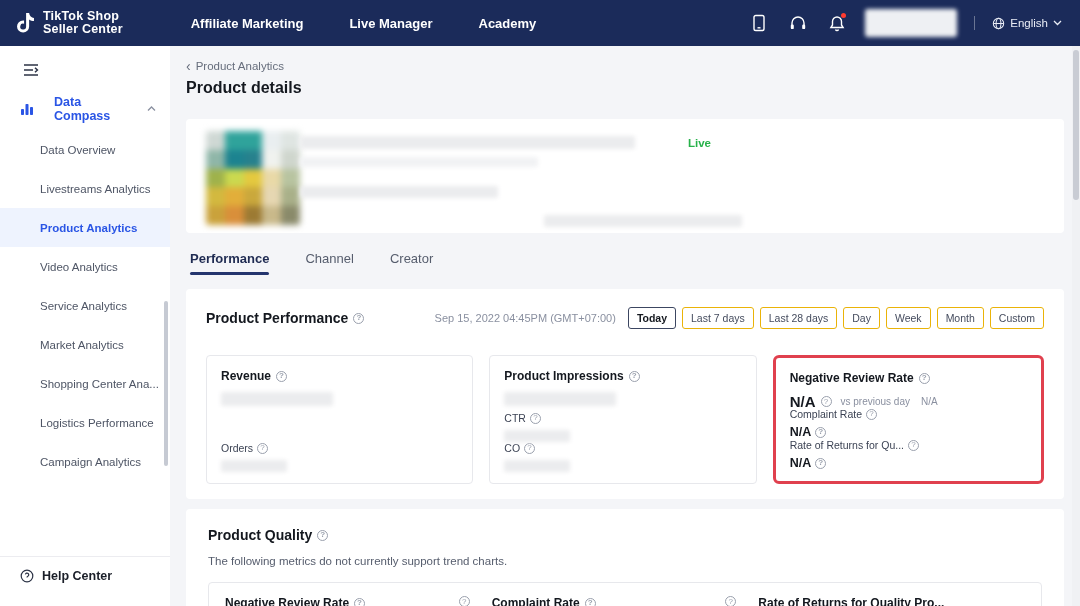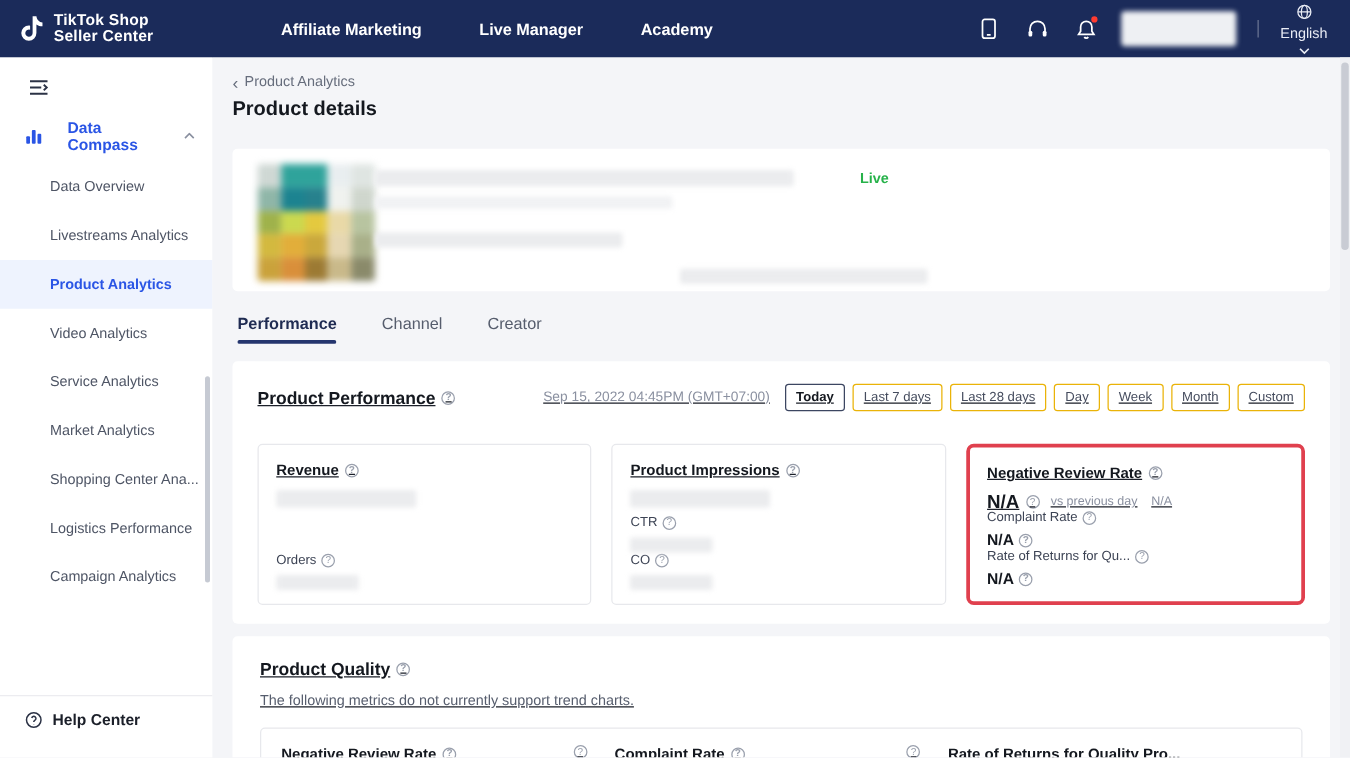--- a/index.html
+++ b/index.html
@@ -3,49 +3,49 @@
 <meta charset="utf-8">
 <style>
   * { box-sizing: border-box; margin: 0; padding: 0; }
   html,body { width:1080px; height:606px; overflow:hidden; }
   body { font-family:"Liberation Sans", sans-serif; background:#f4f5f8; position:relative; color:#1b1f29; }
 
   
   .navbar { position:absolute; top:0; left:0; width:1080px; height:46px; background:#1b2b5a; display:flex; align-items:center; color:#fff; padding:0 18px 0 14px; }
   .brand { display:flex; align-items:center; gap:7px; }
   .brand-text { font-size:12.5px; font-weight:bold; line-height:13px; letter-spacing:.2px; }
-  .nav-links { display:flex; gap:46px; margin-left:102px; }
+  .nav-links { display:flex; gap:46px; margin-left:68px; }
   .nav-link { font-size:13px; font-weight:bold; color:#fff; cursor:pointer; white-space:nowrap; }
   .nav-right { margin-left:auto; display:flex; align-items:center; gap:17px; }
   .icon-btn { position:relative; display:flex; align-items:center; justify-content:center; width:22px; height:22px; cursor:pointer; }
   .red-dot { position:absolute; top:1px; right:2px; width:5px; height:5px; border-radius:50%; background:#ff3b30; }
   .avatar-blur { width:92px; height:28px; border-radius:3px; background:#eef0f3; filter:blur(2px); }
   .nav-divider { width:1px; height:14px; background:rgba(255,255,255,.35); }
-  .lang { display:flex; align-items:center; gap:5px; font-size:11.5px; color:#e9ecf5; cursor:pointer;flex-direction:column; }
+  .lang { display:flex; align-items:center; gap:5px; font-size:11.5px; color:#e9ecf5; cursor:pointer; }
 
   
   .sidebar { position:absolute; top:46px; left:0; width:170px; bottom:0; background:#fff; }
   .collapse-row { margin:12px 0 0 0; padding:0 0 0 20px; height:24px; display:flex; align-items:center; }
   .side-header { margin-top:14px; height:26px; padding:0 14px 0 20px; display:flex; align-items:center; gap:20px; cursor:pointer; }
   .side-header-label { color:#2a55e5; font-size:12.5px; font-weight:bold; flex:1; }
   .side-list { margin-top:8px; }
   .side-item { height:39px; display:flex; align-items:center; padding-left:40px; font-size:11.5px; color:#4e5565; cursor:pointer; white-space:nowrap; }
   .side-item.active { background:#eef3fe; color:#2a55e5; font-weight:bold; }
   .growth-row { height:38px; display:flex; align-items:center; gap:8px; padding:0 14px 0 20px; font-size:12.5px; font-weight:bold; color:#2b3245; cursor:pointer; }
   .growth-row .grow { flex:1; }
   .help-row { position:absolute; left:0; right:0; bottom:0; height:50px; border-top:1px solid #ececf0; display:flex; align-items:flex-start; gap:8px; padding:12px 14px 0 20px; font-size:12.5px; font-weight:bold; color:#1b1f29; cursor:pointer; background:#fff; }
   .side-scrollbar { position:absolute; right:2px; top:255px; width:4px; height:165px; border-radius:2px; background:#c6cad3; }
 
   
   .main { position:absolute; top:46px; left:170px; right:0; bottom:0; background:#f4f5f8; padding:14px 16px 0 16px; overflow:hidden; }
   .breadcrumb { display:flex; align-items:center; gap:5px; font-size:11.5px; color:#666d7c; cursor:pointer; }
   .crumb-chevron { font-size:14px; line-height:11px; color:#666d7c; }
   .page-title { margin-top:7px; font-size:16px; font-weight:bold; color:#14181f; }
 
-  .card { background:#fff; border-radius:4px;text-decoration:underline; }
+  .card { background:#fff; border-radius:4px; }
 
   
   .product-card { margin-top:22px; height:114px; display:flex; padding:12px 20px; }
   .product-img { width:94px; height:94px; border-radius:3px; overflow:hidden; display:grid; grid-template-columns:repeat(5,1fr); grid-template-rows:repeat(5,1fr); filter:blur(3px); flex:none; }
   .product-info { position:relative; flex:1; }
   .blurline { position:absolute; background:#ebecee; border-radius:2px; filter:blur(2px); }
   .bl-a { top:5px;  left:0;    width:335px; height:13px; }
   .bl-b { top:26px; left:0;    width:238px; height:10px; background:#f1f2f4; }
   .bl-c { top:55px; left:0;    width:198px; height:12px; }
   .bl-d { top:84px; left:244px; width:198px; height:12px; }

